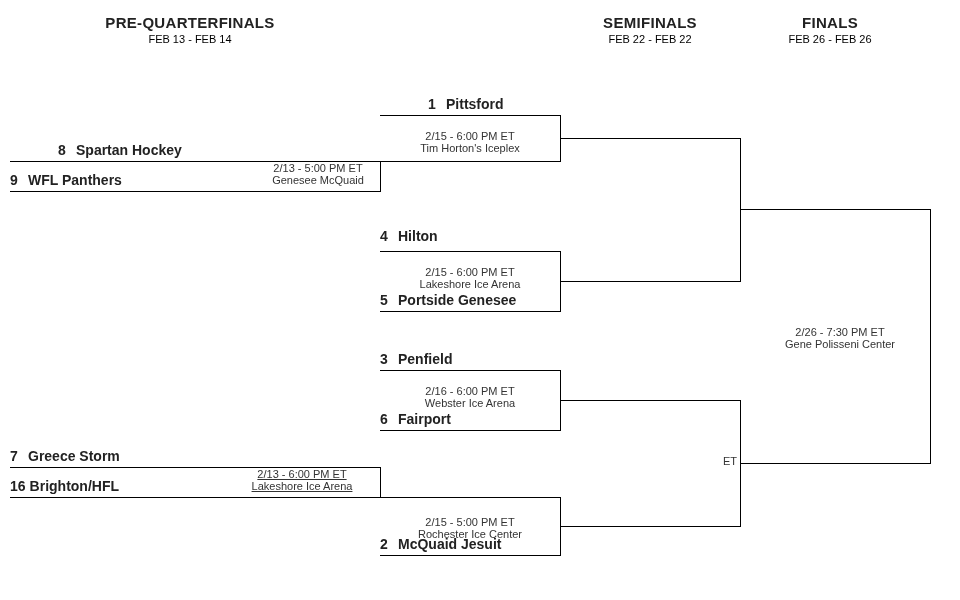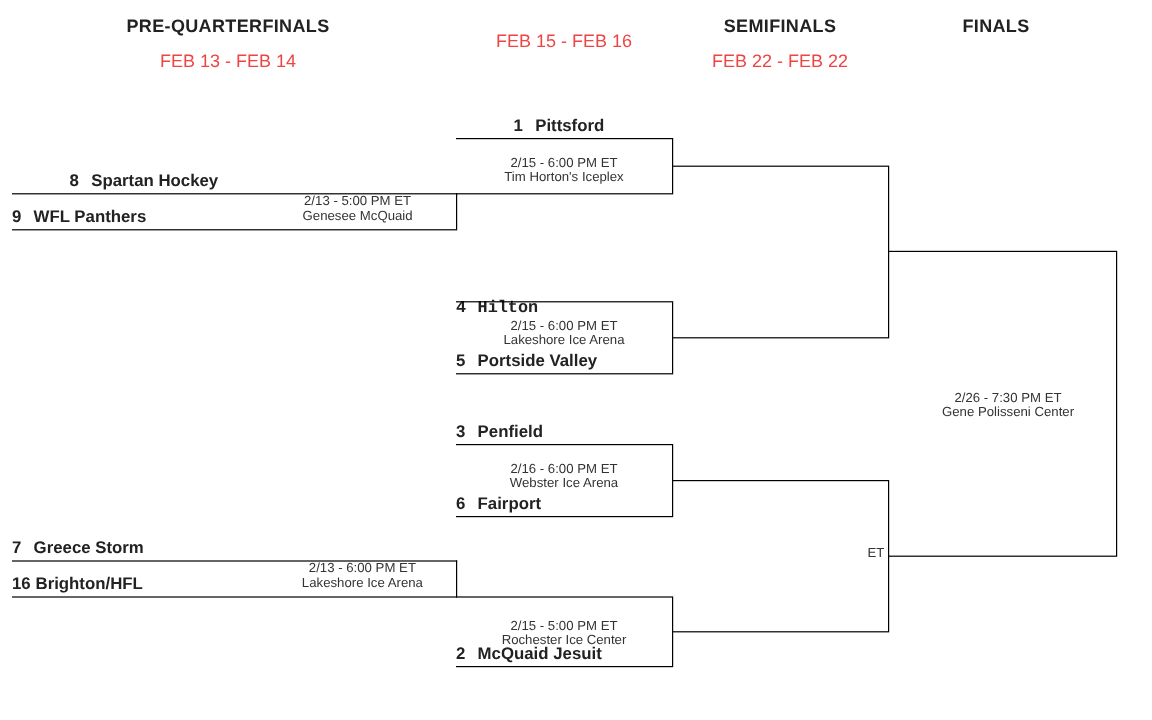--- a/index.html
+++ b/index.html
@@ -12,21 +12,21 @@
     font-family: Arial, Helvetica, sans-serif;
     color: #222;
     overflow: hidden;
   }
   .hdr {
     position: absolute;
     top: 14px;
     text-align: center;
   }
   .hdr .title { font-weight: 700; font-size: 15px; letter-spacing: 0.3px; }
-  .hdr .dates { font-size: 15px; color: #ef4444; margin-top: 12px; }
+  .hdr .dates { font-size: 11px; color: #000000; margin-top: 2px; }
 
   .team {
     position: absolute;
     font-size: 14px;
     font-weight: 700;
     white-space: nowrap;
     padding-bottom: 4px;
   }
   .seed { display: inline-block; min-width: 14px; margin-right: 4px; }
 
@@ -44,37 +44,37 @@
   .vline { position: absolute; width: 1px; background: #000; }
 </style>
 </head>
 <body>
 
 <div class="hdr" style="left:0; width:380px;">
   <div class="title">PRE-QUARTERFINALS</div>
   <div class="dates">FEB 13 - FEB 14</div>
 </div>
 <div class="hdr" style="left:380px; width:180px;">
-  <div class="dates">FEB 15 - FEB 16</div>
 </div>
 <div class="hdr" style="left:560px; width:180px;">
   <div class="title">SEMIFINALS</div>
   <div class="dates">FEB 22 - FEB 22</div>
 </div>
 <div class="hdr" style="left:740px; width:180px;">
   <div class="title">FINALS</div>
+  <div class="dates">FEB 26 - FEB 26</div>
 </div>
 
 <div class="team" style="left:10px; top:142px;margin-left:48px;">
   <span class="seed">8</span><span>Spartan Hockey</span>
 </div>
 <div class="team" style="left:10px; top:172px;">
   <span class="seed">9</span><span>WFL Panthers</span>
 </div>
-<div class="info" style="left:228px; top:162px; width:140px;">
+<div class="info" style="left:248px; top:162px; width:140px;">
   <div class="time">2/13 - 5:00 PM ET</div>
   <div class="venue">Genesee McQuaid</div>
 </div>
 
 <div class="hline" style="left:10px; top:161px; width:210px;"></div>
 <div class="hline" style="left:10px; top:191px; width:370px;"></div>
 <div class="vline" style="left:380px; top:161px; height:31px;"></div>
 <div class="hline" style="left:220px; top:161px; width:161px;"></div>
 
 <div class="team" style="left:380px; top:96px;margin-left:48px;">
@@ -82,29 +82,29 @@
 </div>
 <div class="info" style="left:400px; top:130px; width:140px;">
   <div class="time">2/15 - 6:00 PM ET</div>
   <div class="venue">Tim Horton's Iceplex</div>
 </div>
 <div class="hline" style="left:380px; top:115px; width:180px;"></div>
 
 <div class="hline" style="left:380px; top:161px; width:180px;"></div>
 <div class="vline" style="left:560px; top:115px; height:47px;"></div>
 
-<div class="team" style="left:380px; top:249px;font-family:Liberation Mono, monospace;">
+<div class="team" style="left:380px; top:228px;">
   <span class="seed">4</span><span>Hilton</span>
 </div>
 <div class="info" style="left:400px; top:266px; width:140px;">
   <div class="time">2/15 - 6:00 PM ET</div>
   <div class="venue">Lakeshore Ice Arena</div>
 </div>
 <div class="team" style="left:380px; top:292px;">
-  <span class="seed">5</span><span>Portside Valley</span>
+  <span class="seed">5</span><span>Portside Genesee</span>
 </div>
 <div class="hline" style="left:380px; top:251px; width:180px;"></div>
 <div class="hline" style="left:380px; top:311px; width:180px;"></div>
 <div class="vline" style="left:560px; top:251px; height:61px;"></div>
 
 <div class="hline" style="left:560px; top:138px; width:180px;"></div>
 <div class="hline" style="left:560px; top:281px; width:180px;"></div>
 <div class="vline" style="left:740px; top:138px; height:144px;"></div>
 
 <div class="team" style="left:380px; top:351px;">
@@ -120,21 +120,21 @@
 <div class="hline" style="left:380px; top:370px; width:180px;"></div>
 <div class="hline" style="left:380px; top:430px; width:180px;"></div>
 <div class="vline" style="left:560px; top:370px; height:61px;"></div>
 
 <div class="team" style="left:10px; top:448px;">
   <span class="seed">7</span><span>Greece Storm</span>
 </div>
 <div class="team" style="left:10px; top:478px;">
   <span class="seed">16</span><span>Brighton/HFL</span>
 </div>
-<div class="info" style="left:232px; top:468px; width:140px;">
+<div class="info" style="left:232px; top:468px; width:140px;text-decoration:underline;">
   <div class="time">2/13 - 6:00 PM ET</div>
   <div class="venue">Lakeshore Ice Arena</div>
 </div>
 <div class="hline" style="left:10px; top:467px; width:210px;"></div>
 <div class="hline" style="left:10px; top:497px; width:370px;"></div>
 <div class="vline" style="left:380px; top:467px; height:31px;"></div>
 <div class="hline" style="left:220px; top:467px; width:161px;"></div>
 
 <div class="info" style="left:400px; top:516px; width:140px;">
   <div class="time">2/15 - 5:00 PM ET</div>

